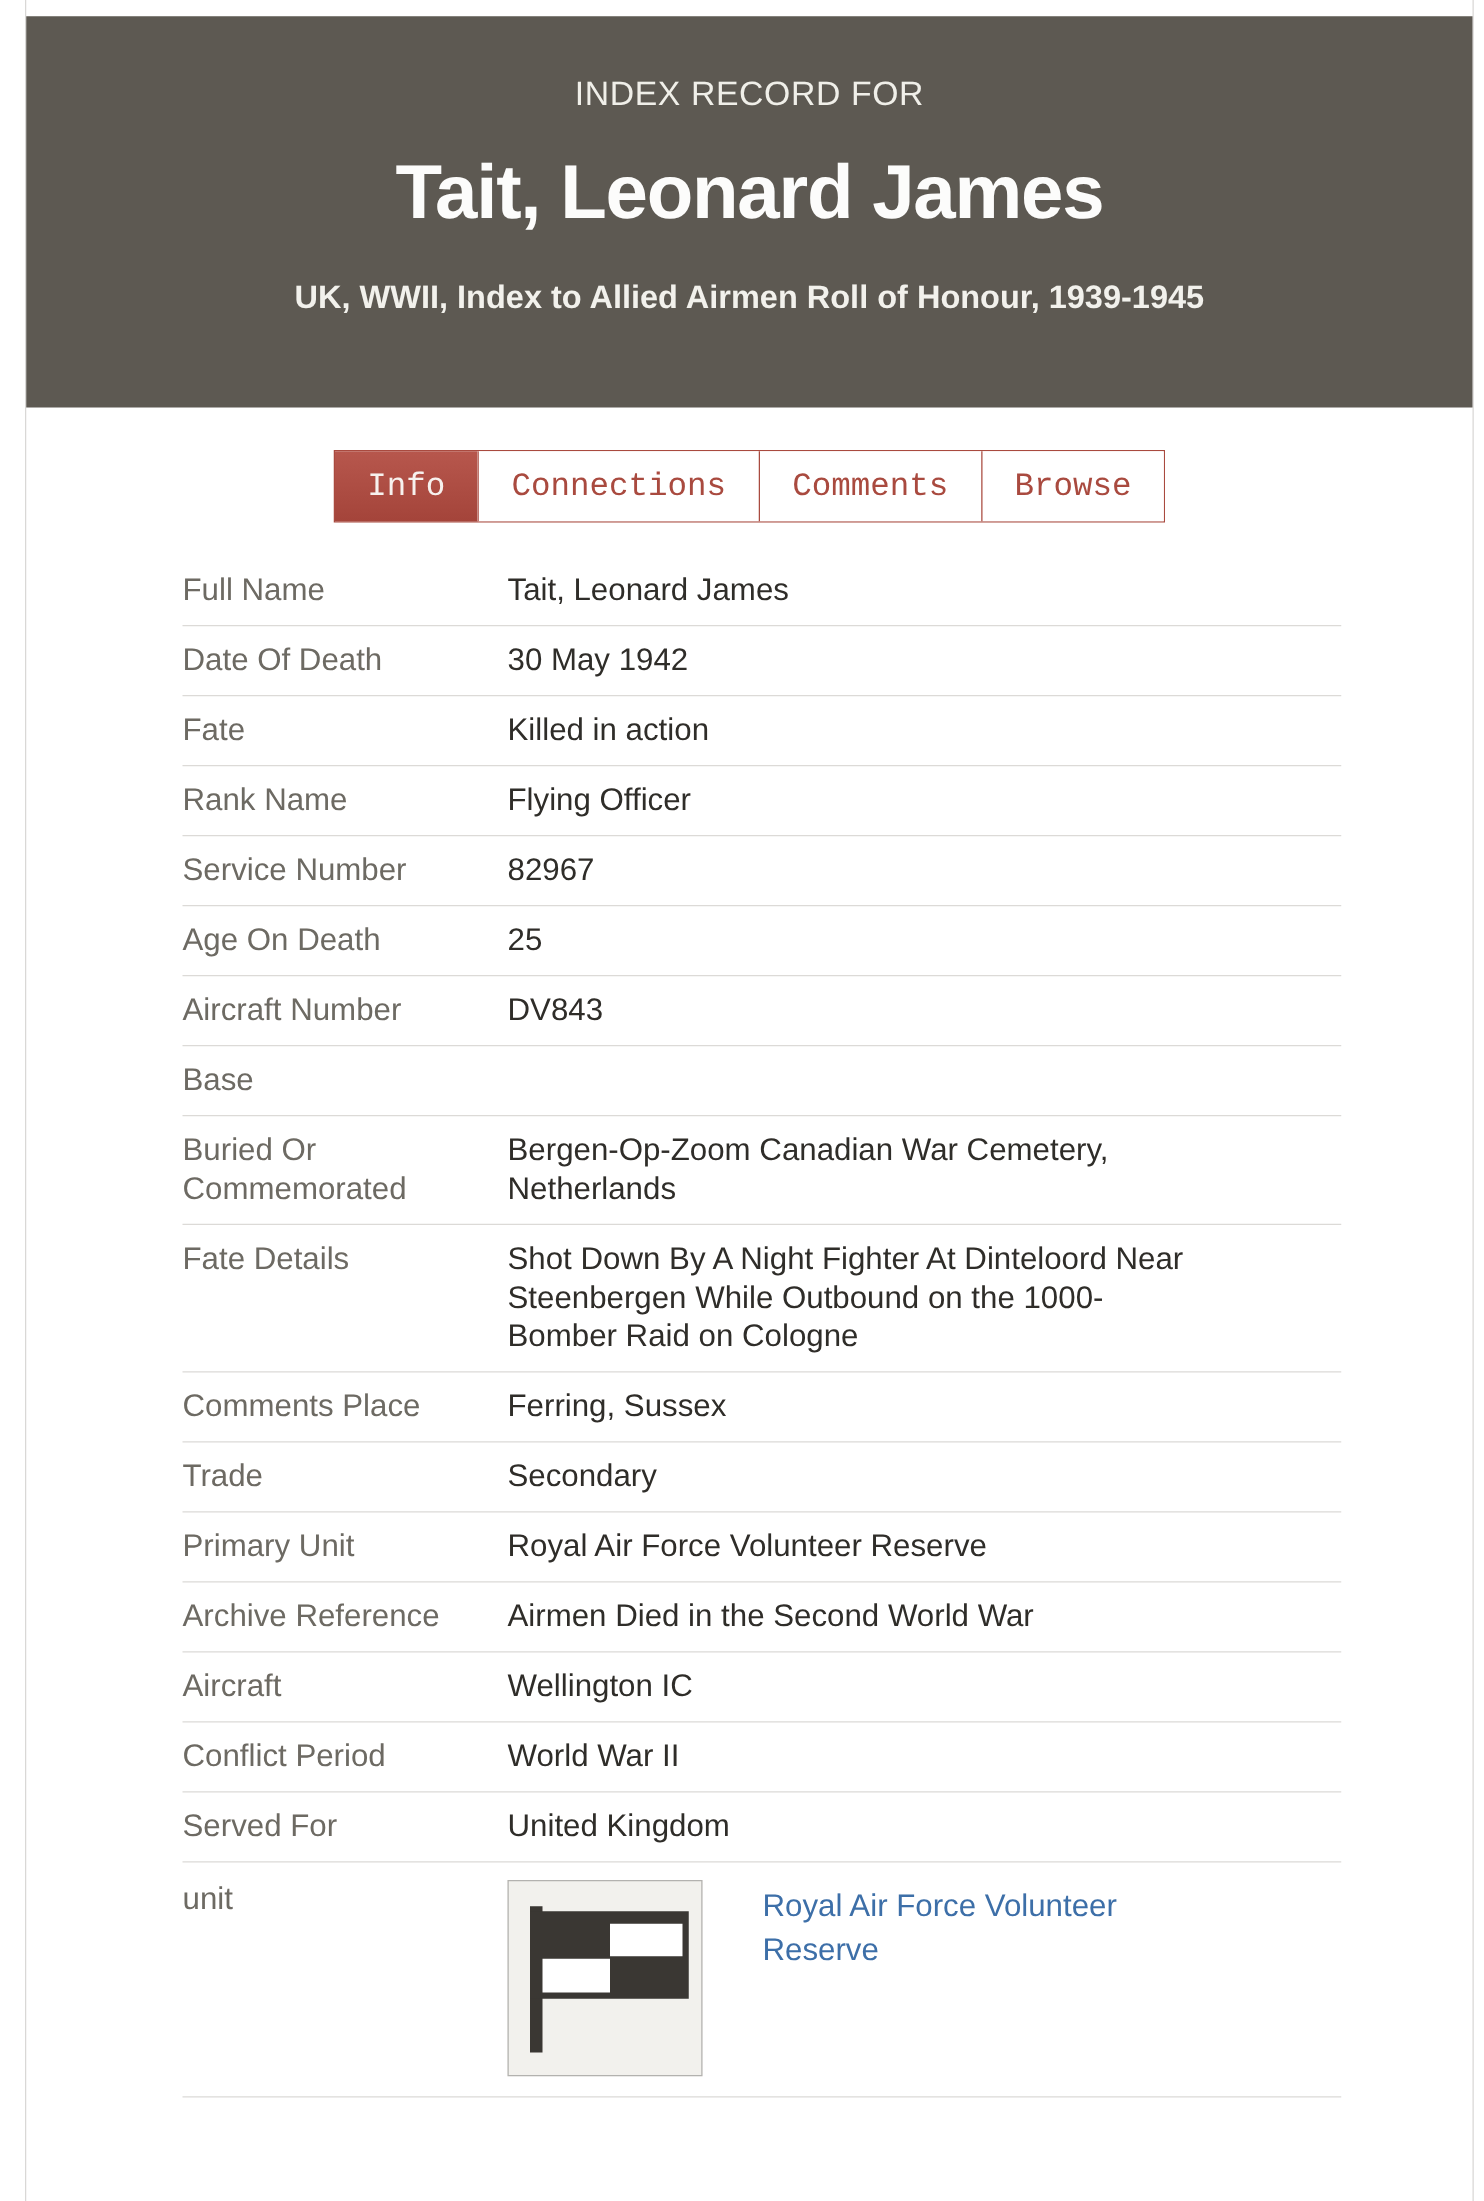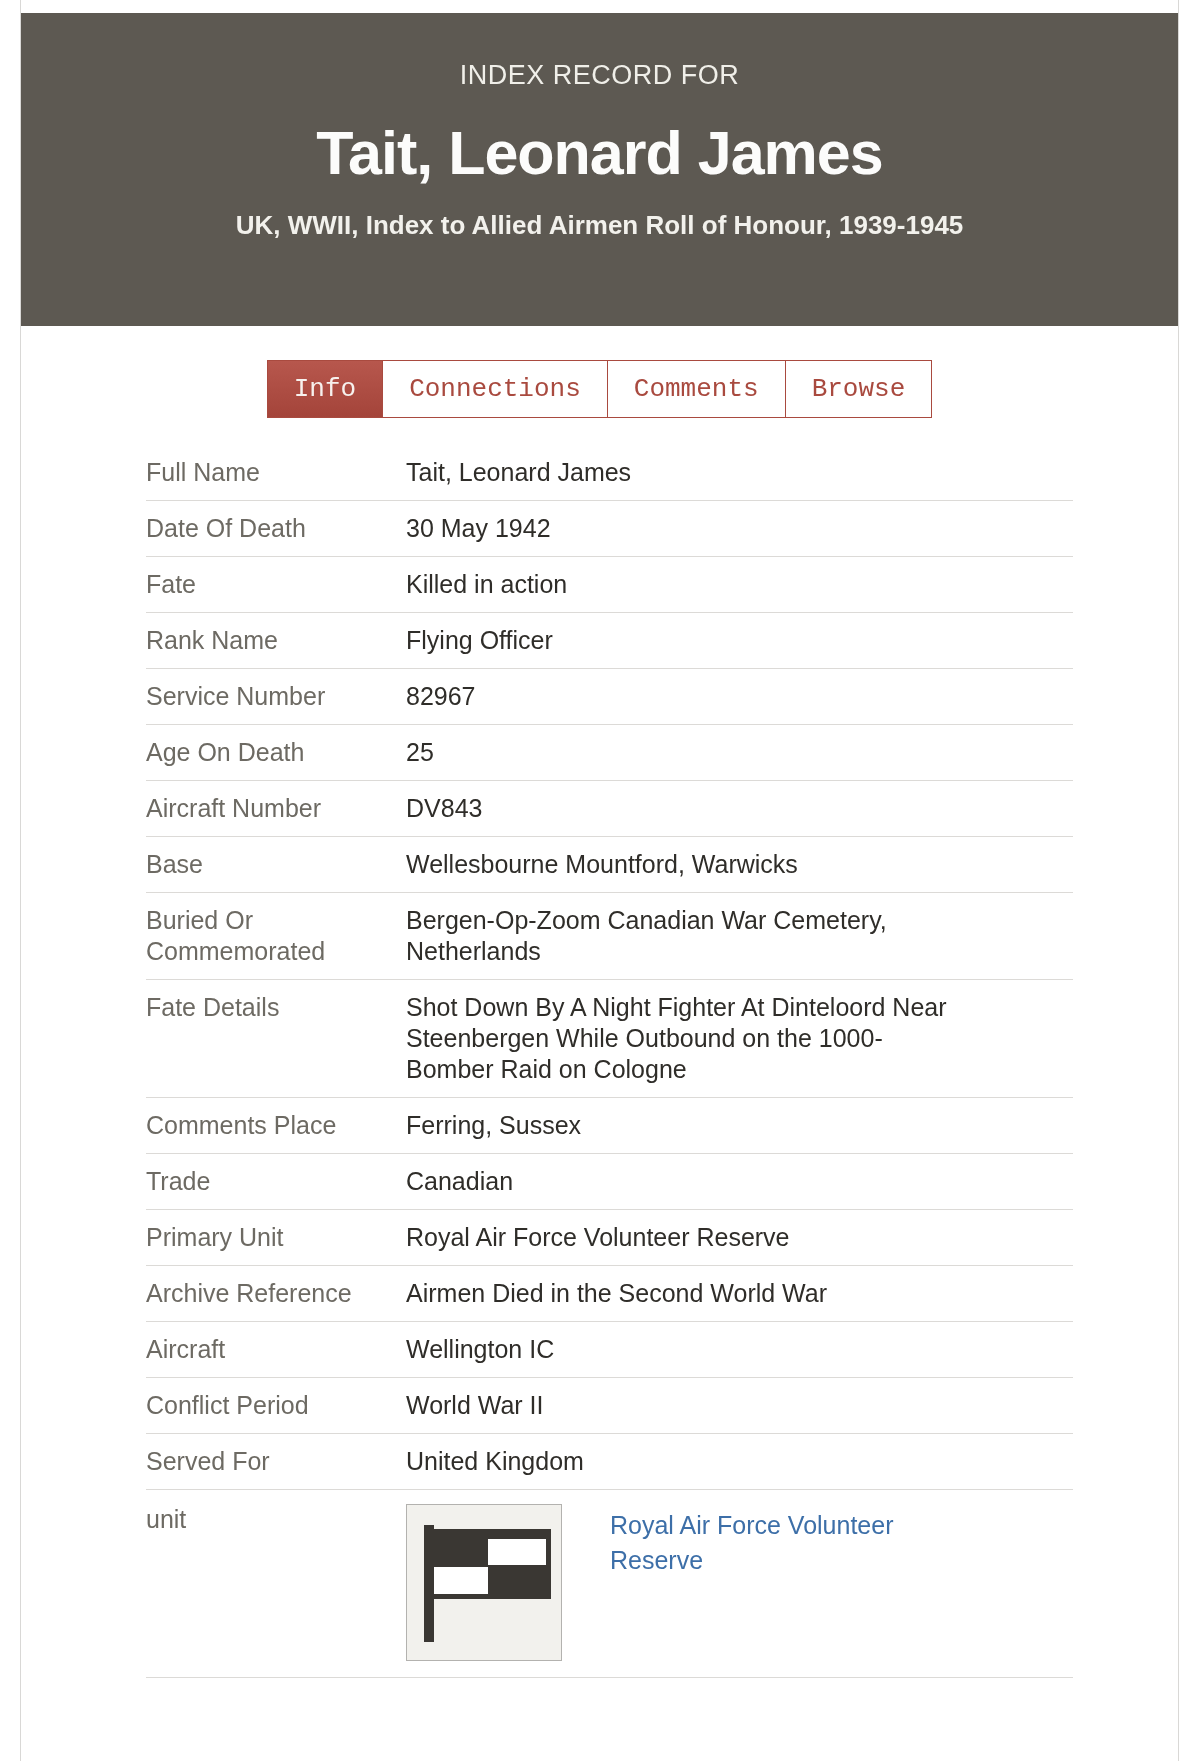--- a/index.html
+++ b/index.html
@@ -43,21 +43,21 @@
   }
   .hero-title{
     margin-top:30px;
     color:#fcfcfb;
     font-size:61px;
     line-height:66px;
     font-weight:bold;
     letter-spacing:-1px;
   }
   .hero-subtitle{
-    margin-top:24px;
+    margin-top:36px;
     color:#f2f1ec;
     font-size:26px;
     line-height:30px;
     font-weight:bold;
   }
   
   .tabs{
     margin-top:34px;
     display:flex;
     justify-content:center;
@@ -182,37 +182,36 @@
       <div class="row">
     <div class="f-label">Age On Death</div>
     <div class="f-value">25</div>
   </div>
       <div class="row">
     <div class="f-label">Aircraft Number</div>
     <div class="f-value">DV843</div>
   </div>
       <div class="row">
     <div class="f-label">Base</div>
-    <div class="f-value">Wellesbourne Mountford, Warwicks</div>
   </div>
       <div class="row">
     <div class="f-label">Buried Or Commemorated</div>
     <div class="f-value">Bergen-Op-Zoom Canadian War Cemetery, Netherlands</div>
   </div>
       <div class="row">
     <div class="f-label">Fate Details</div>
     <div class="f-value">Shot Down By A Night Fighter At Dinteloord Near Steenbergen While Outbound on the 1000-Bomber Raid on Cologne</div>
   </div>
       <div class="row">
     <div class="f-label">Comments Place</div>
     <div class="f-value">Ferring, Sussex</div>
   </div>
       <div class="row">
     <div class="f-label">Trade</div>
-    <div class="f-value">Canadian</div>
+    <div class="f-value">Secondary</div>
   </div>
       <div class="row">
     <div class="f-label">Primary Unit</div>
     <div class="f-value">Royal Air Force Volunteer Reserve</div>
   </div>
       <div class="row">
     <div class="f-label">Archive Reference</div>
     <div class="f-value">Airmen Died in the Second World War</div>
   </div>
       <div class="row">

